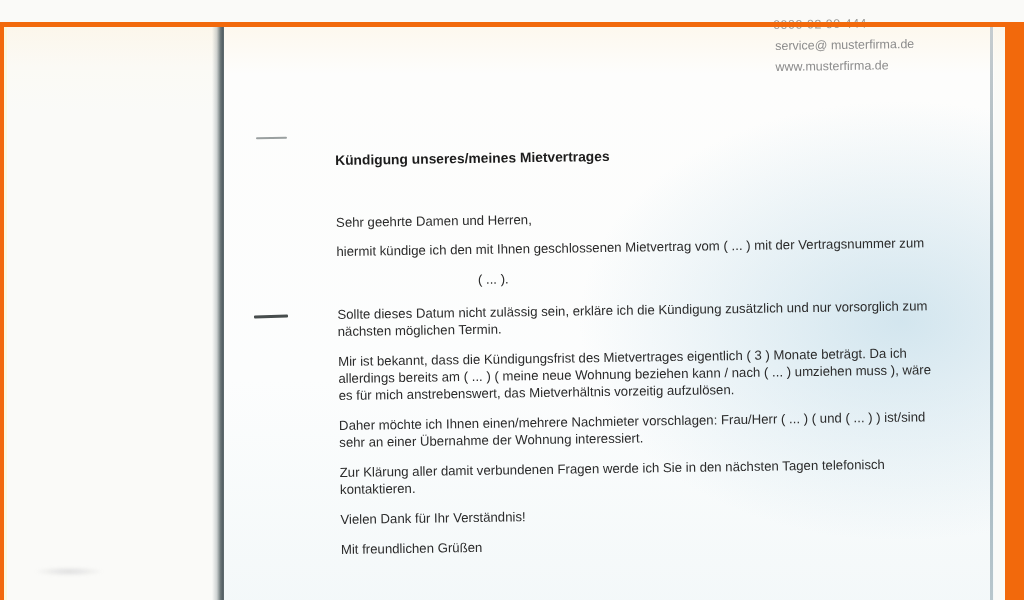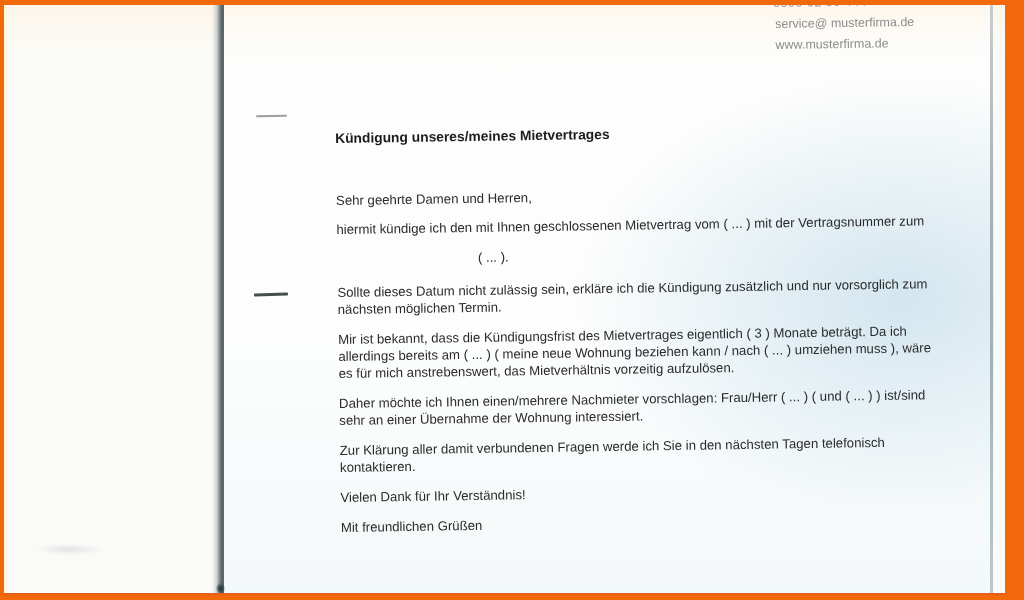--- a/index.html
+++ b/index.html
@@ -1,21 +1,21 @@
 <!DOCTYPE html>
 <html><head>
 <meta charset="utf-8">
 <style>
   html,body{margin:0;padding:0;}
   body{
     width:1024px;height:600px;position:relative;overflow:hidden;
     background:#fafaf8;
     font-family:"Liberation Sans","DejaVu Sans",sans-serif;
   }
-  .stage{position:absolute;inset:0;}
+  .stage{position:absolute;inset:0;margin-top:22px;}
 
   
   .scan-bg{
     position:absolute;inset:0;z-index:0;
     background:linear-gradient(180deg,#fcf6ea 0px,#fbfaf5 45px,#fafaf8 90px,#fafaf8 100%);
   }
   .yellow-strip{
     position:absolute;left:4px;top:0;width:3px;height:600px;z-index:1;
     background:#fbf8da;opacity:.85;
   }

